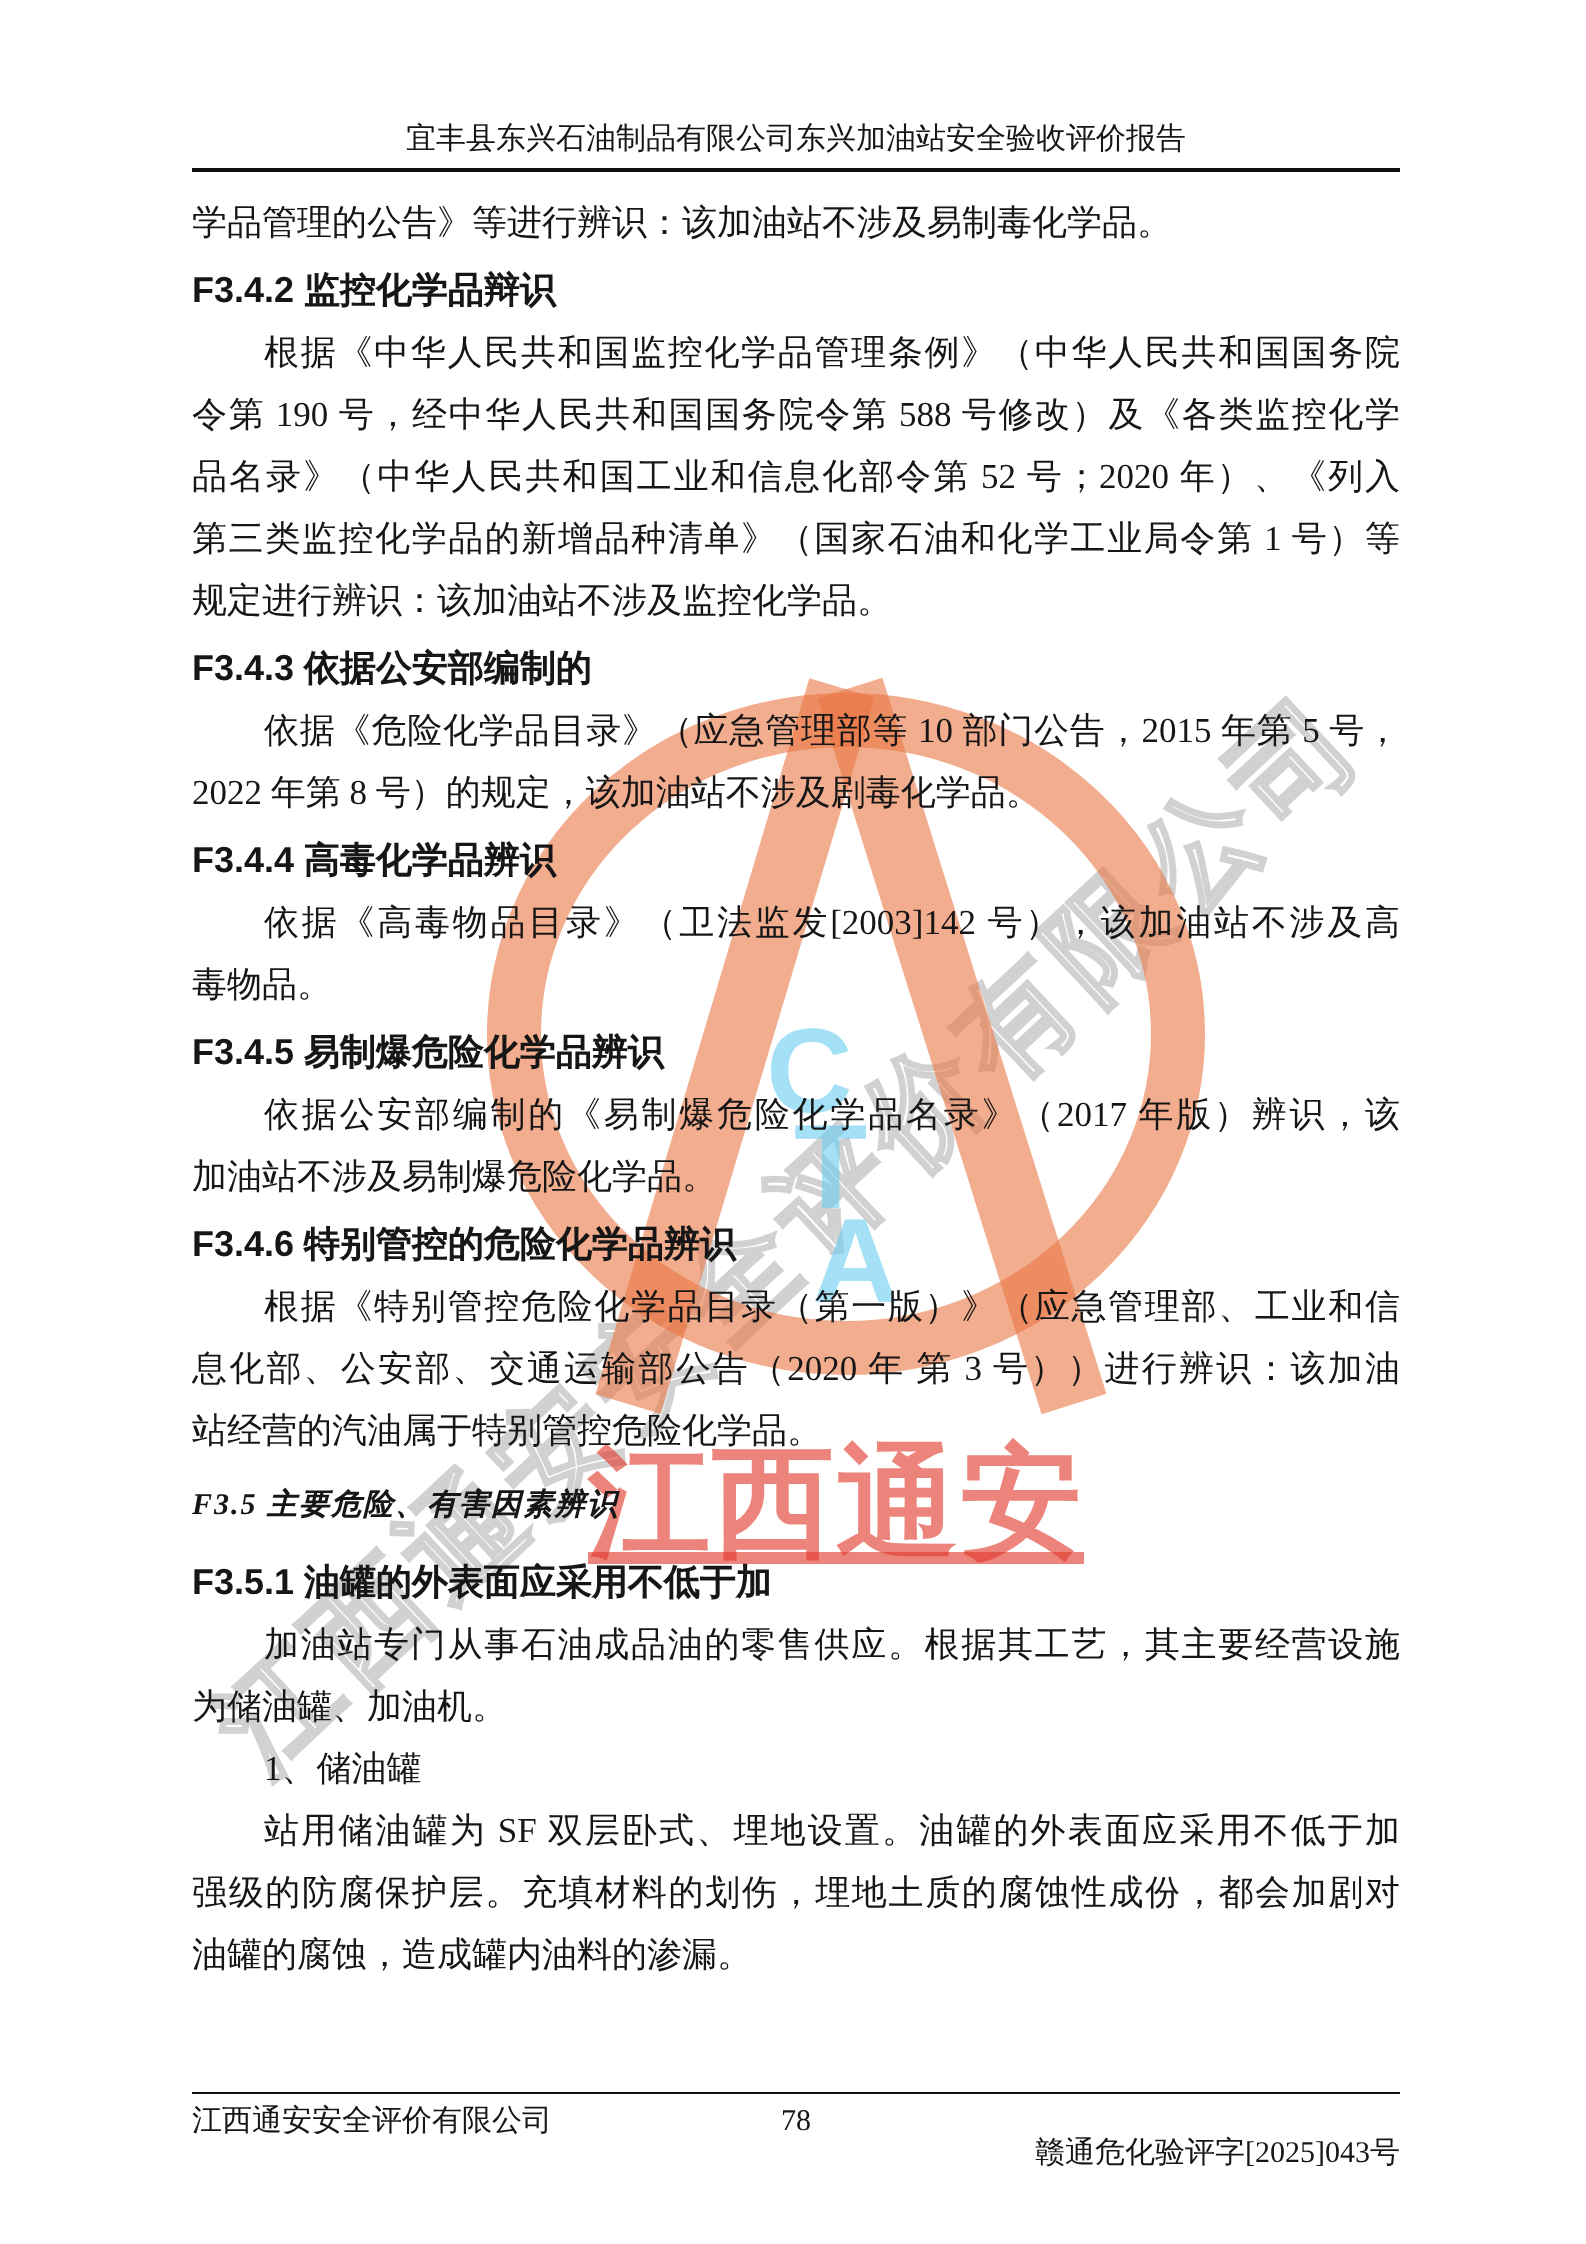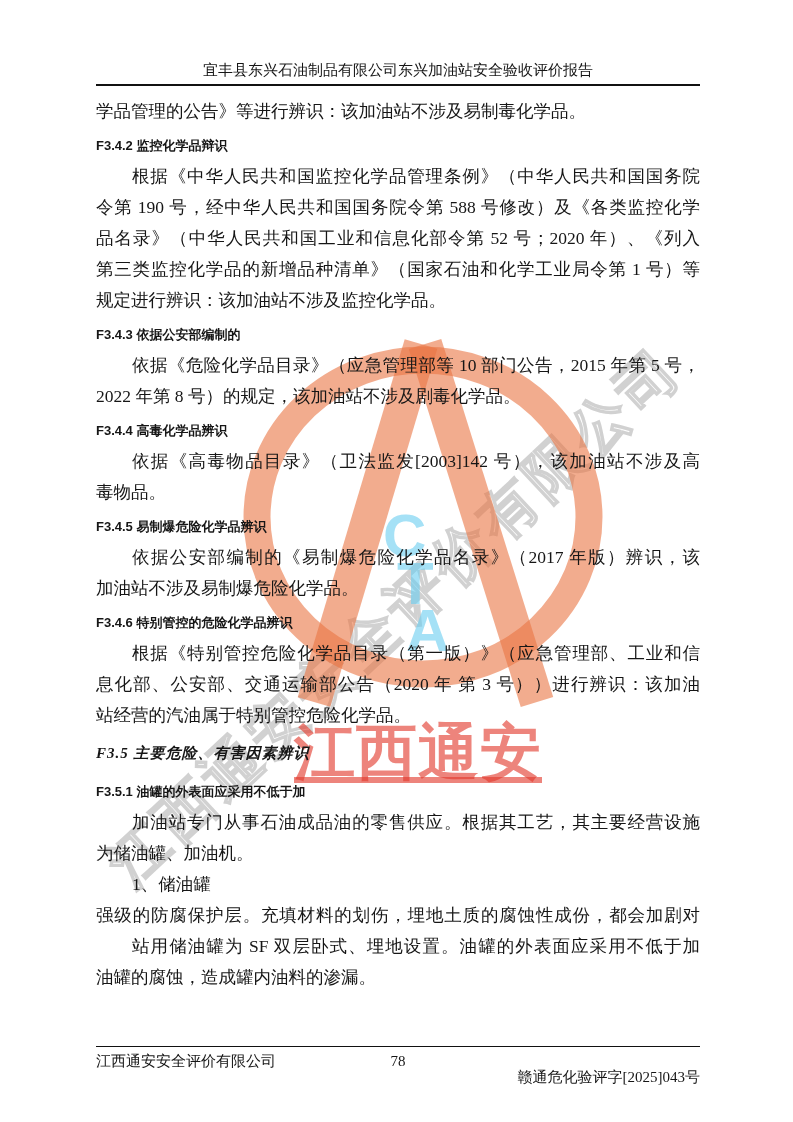--- a/index.html
+++ b/index.html
@@ -17,21 +17,21 @@
     text-align:center;font-size:15px;line-height:24px;
     border-bottom:2px solid #111;
     padding-bottom:2px;
   }
   
   #bodytext{position:absolute;left:96px;top:96px;width:604px;}
   .ln{font-size:17.5px;line-height:31px;white-space:nowrap;}
   .wrap{white-space:normal;}
   .just{white-space:normal;text-align:justify;text-align-last:justify;}
   .ind{text-indent:36px;}
-  .hd{font-weight:700;font-size:13px;line-height:31px;margin-top:3px;
+  .hd{font-weight:700;font-size:18px;line-height:31px;margin-top:3px;
       font-family:"Liberation Sans", sans-serif;}
   .h2{font-weight:700;font-style:italic;font-size:15px;line-height:40px;
       margin-top:2px;letter-spacing:1px;}
   
   #footer{
     position:absolute;left:96px;top:1046px;width:604px;
     border-top:1.5px solid #111;
     font-size:15px;line-height:24px;padding-top:2px;
   }
   #footer .left{float:left;}
@@ -110,22 +110,22 @@
     <div class="ln wrap">加油站不涉及易制爆危险化学品。</div>
     <div class="hd">F3.4.6 特别管控的危险化学品辨识</div>
     <div class="ln just ind">根据《特别管控危险化学品目录（第一版）》（应急管理部、工业和信</div>
     <div class="ln just">息化部、公安部、交通运输部公告（2020 年 第 3 号））进行辨识：该加油</div>
     <div class="ln wrap">站经营的汽油属于特别管控危险化学品。</div>
     <div class="h2">F3.5 主要危险、有害因素辨识</div>
     <div class="hd">F3.5.1 油罐的外表面应采用不低于加</div>
     <div class="ln just ind">加油站专门从事石油成品油的零售供应。根据其工艺，其主要经营设施</div>
     <div class="ln wrap">为储油罐、加油机。</div>
     <div class="ln ind">1、储油罐</div>
+    <div class="ln just ind">站用储油罐为 SF 双层卧式、埋地设置。油罐的外表面应采用不低于加</div>
     <div class="ln just">强级的防腐保护层。充填材料的划伤，埋地土质的腐蚀性成份，都会加剧对</div>
-    <div class="ln just ind">站用储油罐为 SF 双层卧式、埋地设置。油罐的外表面应采用不低于加</div>
     <div class="ln wrap">油罐的腐蚀，造成罐内油料的渗漏。</div>
   </div>
 
   <div id="footer">
     <span class="center">78</span>
     <span class="left">江西通安安全评价有限公司</span>
     <span class="right">赣通危化验评字[2025]043号</span>
   </div>
 
 </div>

